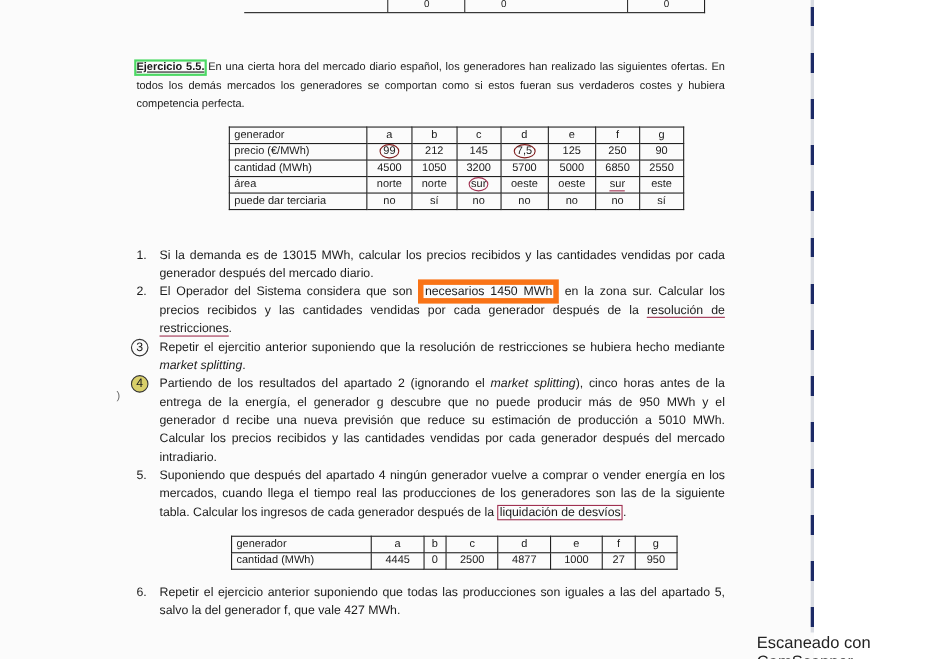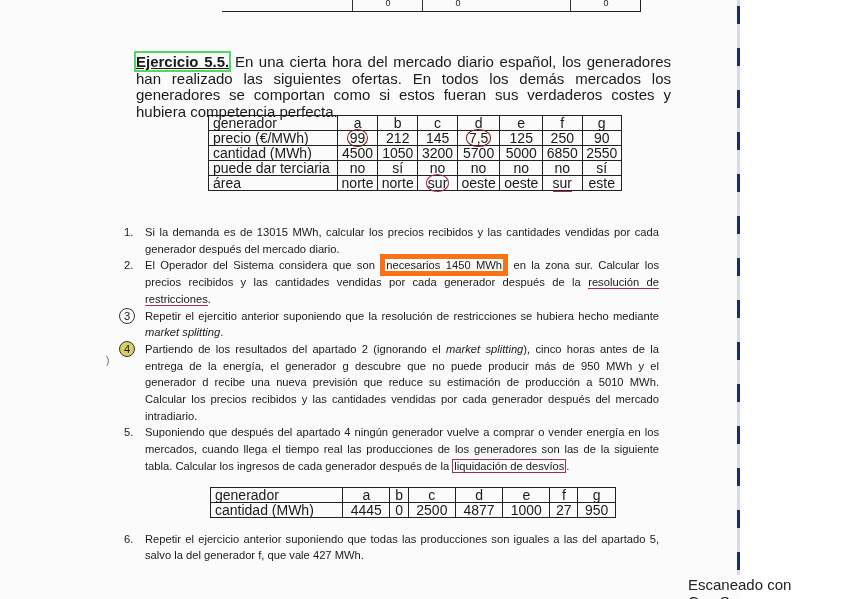--- a/index.html
+++ b/index.html
@@ -19,29 +19,29 @@
   .top-table-stub .cell {
     position:absolute; top:0; height:11px; border-left:1px solid #333;
     font-size:9px; line-height:6px; text-align:center; width:70px;
   }
   .binder {
     position:absolute; left:737px; top:0; width:3px; height:575px;
     background:repeating-linear-gradient(to bottom, #d8dbe2 0px, #d8dbe2 6px, #1c2a66 6px, #1c2a66 24px, #d8dbe2 24px, #d8dbe2 42px);
   }
   .text-block {
     position:absolute; left:124px; width:535px;
-    font-size:15px; line-height:16.5px; text-align:justify;margin-left:12px;
+    font-size:10px; line-height:16.5px; text-align:justify;
   }
   .heading-mark {
     background:transparent; outline:2px solid #4cd964; outline-offset:0px;
     font-weight:bold; text-decoration:underline;
   }
   table.data {
     position:absolute; border-collapse:collapse;
-    font-size:14px;
+    font-size:10px;
     padding-left:48px;
   }
   table.data td {
     border:1px solid #222; padding:0 3px; height:14px; line-height:14px;
     text-align:center;
   }
   table.data td.hdr { text-align:left; padding-left:4px; }
   .circled { border:1px solid #7f1d1d; border-radius:50%; padding:0 2px; }
   .circled-red { border:1px solid #a03050; border-radius:50%; padding:0 1px; }
   .underline-red { border-bottom:1.2px solid #a03050; }
@@ -102,38 +102,38 @@
         <td class="hdr">cantidad (MWh)</td>
         <td>4500</td>
         <td>1050</td>
         <td>3200</td>
         <td>5700</td>
         <td>5000</td>
         <td>6850</td>
         <td>2550</td>
       </tr>
       <tr>
+        <td class="hdr">área</td>
+        <td>norte</td>
+        <td>norte</td>
+        <td><span class="circled-red">sur</span></td>
+        <td>oeste</td>
+        <td>oeste</td>
+        <td><span class="underline-red">sur</span></td>
+        <td>este</td>
+      </tr>
+      <tr>
         <td class="hdr">puede dar terciaria</td>
         <td>no</td>
         <td>sí</td>
         <td>no</td>
         <td>no</td>
         <td>no</td>
         <td>no</td>
         <td>sí</td>
-      </tr>
-      <tr>
-        <td class="hdr">área</td>
-        <td>norte</td>
-        <td>norte</td>
-        <td><span class="circled-red">sur</span></td>
-        <td>oeste</td>
-        <td>oeste</td>
-        <td><span class="underline-red">sur</span></td>
-        <td>este</td>
       </tr>
     </tbody>
   </table>
 
   <ol class="items">
     <li>
       <span class="num">1.</span>
       <span>Si la demanda es de 13015 MWh, calcular los precios recibidos y las cantidades vendidas por cada generador después del mercado diario.</span>
     </li>
     <li>

